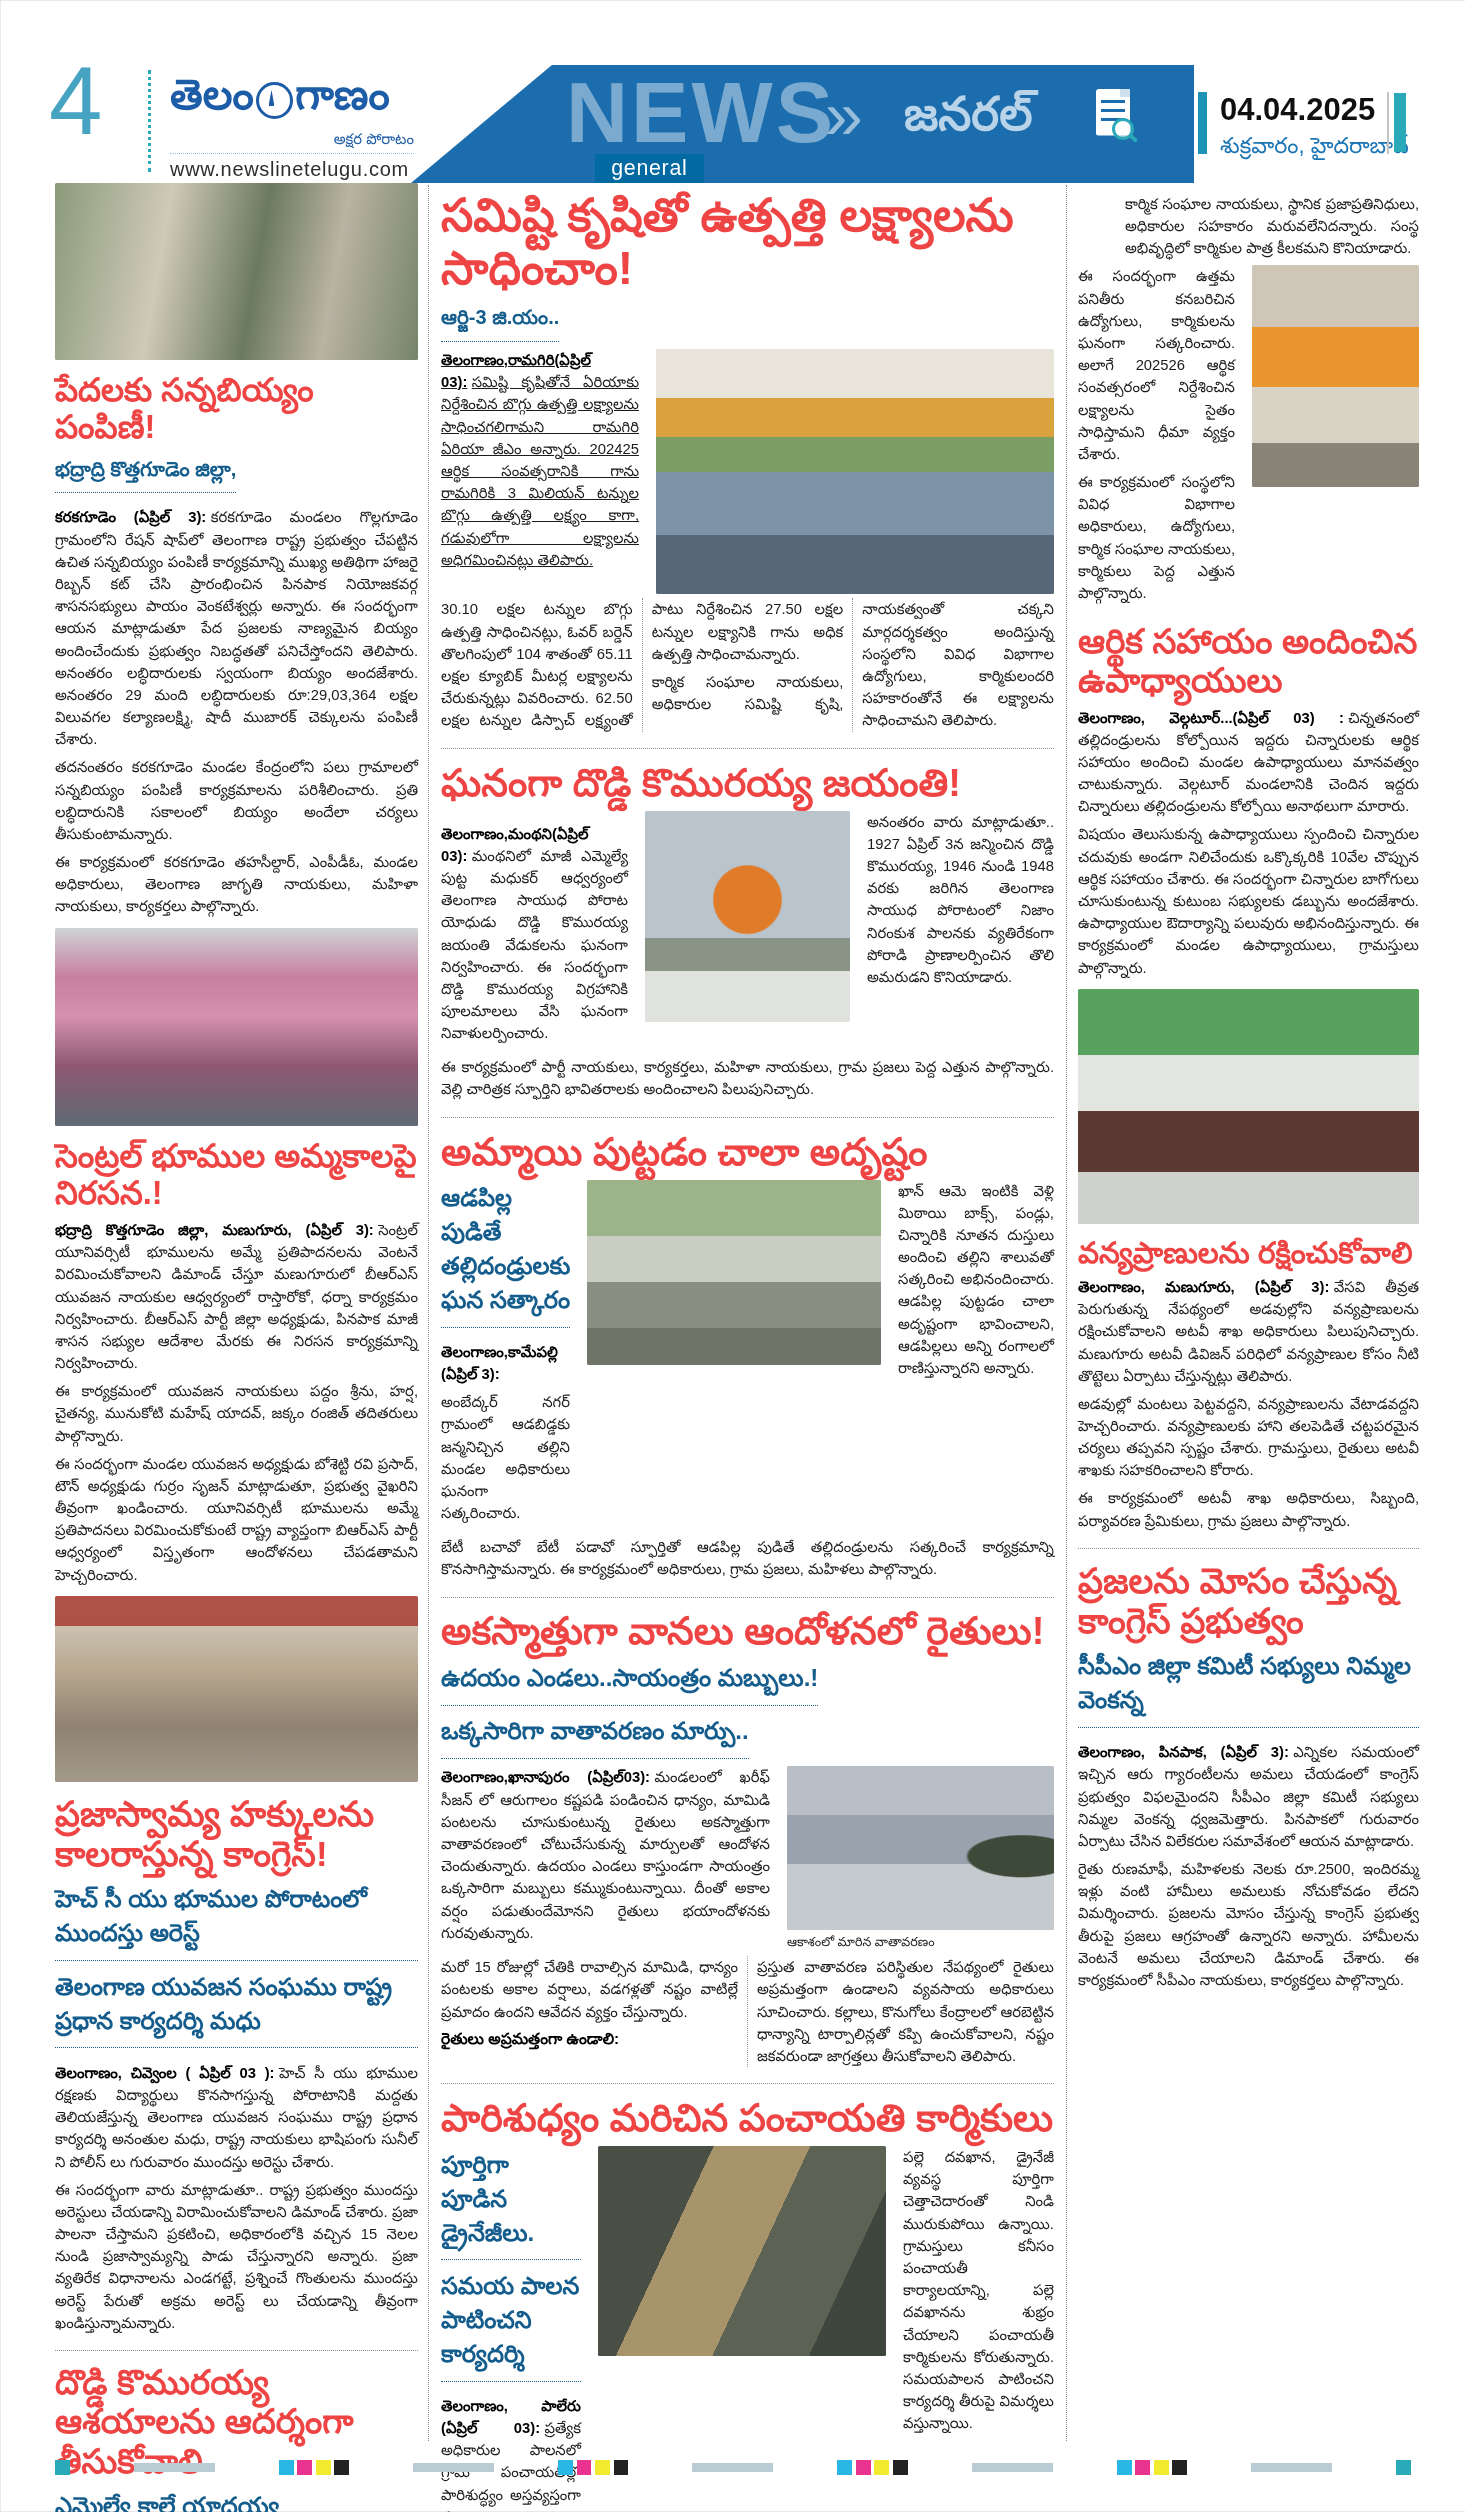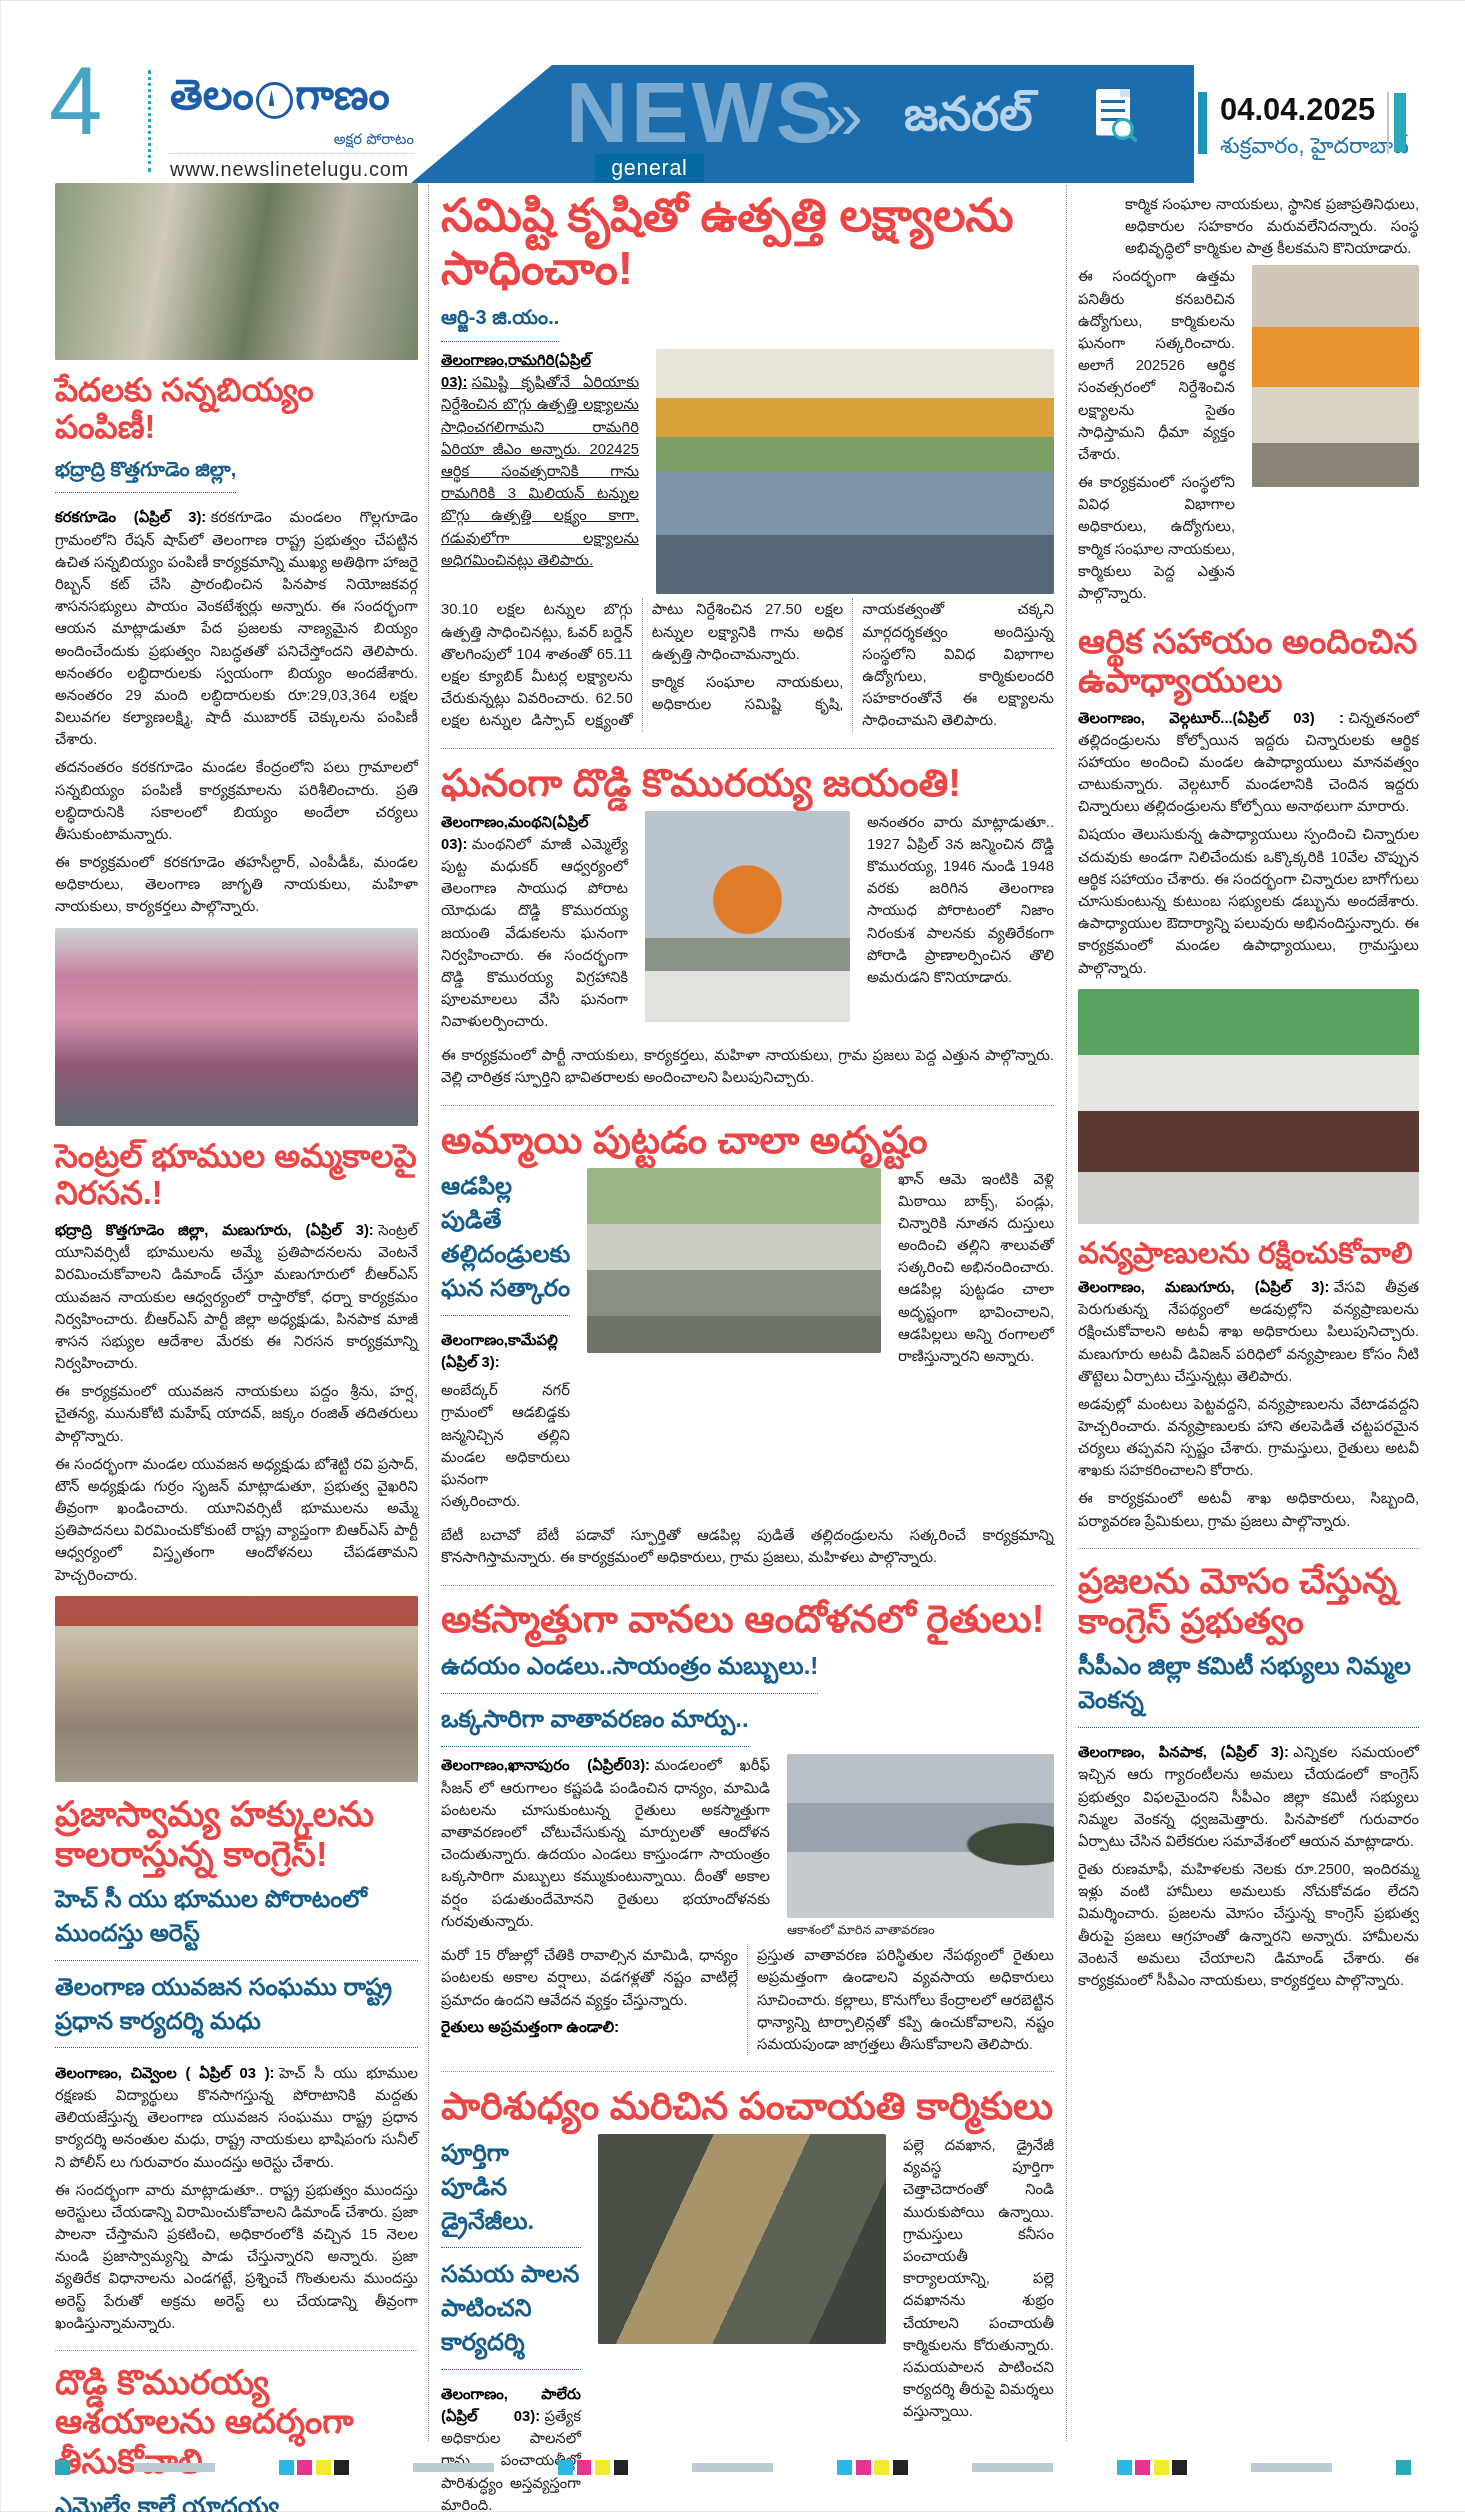--- a/index.html
+++ b/index.html
@@ -175,21 +175,21 @@
     <div class="cols3">
       <p class="bt">30.10 లక్షల టన్నుల బొగ్గు ఉత్పత్తి సాధించినట్లు, ఓవర్ బర్డెన్ తొలగింపులో 104 శాతంతో 65.11 లక్షల క్యూబిక్ మీటర్ల లక్ష్యాలను చేరుకున్నట్లు వివరించారు. 62.50 లక్షల టన్నుల డిస్పాచ్ లక్ష్యంతో పాటు నిర్దేశించిన 27.50 లక్షల టన్నుల లక్ష్యానికి గాను అధిక ఉత్పత్తి సాధించామన్నారు.</p>
       <p class="bt">కార్మిక సంఘాల నాయకులు, అధికారుల సమిష్టి కృషి, నాయకత్వంతో చక్కని మార్గదర్శకత్వం అందిస్తున్న సంస్థలోని వివిధ విభాగాల ఉద్యోగులు, కార్మికులందరి సహకారంతోనే ఈ లక్ష్యాలను సాధించామని తెలిపారు.</p>
     </div>
 
     <div class="hdiv"></div>
 
     <div class="hl s52">ఘనంగా దొడ్డి కొమురయ్య జయంతి!</div>
     <div class="row">
       <div class="grow">
-        <p class="bt" style="margin-top:0;"><b>తెలంగాణం,మంథని(ఏప్రిల్ 03):</b><span>మంథనిలో మాజీ ఎమ్మెల్యే పుట్ట మధుకర్ ఆధ్వర్యంలో తెలంగాణ సాయుధ పోరాట యోధుడు దొడ్డి కొమురయ్య జయంతి వేడుకలను ఘనంగా నిర్వహించారు. ఈ సందర్భంగా దొడ్డి కొమురయ్య విగ్రహానికి పూలమాలలు వేసి ఘనంగా నివాళులర్పించారు.</span></p>
+        <p class="bt" style="margin-top:12px;"><b>తెలంగాణం,మంథని(ఏప్రిల్ 03):</b><span>మంథనిలో మాజీ ఎమ్మెల్యే పుట్ట మధుకర్ ఆధ్వర్యంలో తెలంగాణ సాయుధ పోరాట యోధుడు దొడ్డి కొమురయ్య జయంతి వేడుకలను ఘనంగా నిర్వహించారు. ఈ సందర్భంగా దొడ్డి కొమురయ్య విగ్రహానికి పూలమాలలు వేసి ఘనంగా నివాళులర్పించారు.</span></p>
       </div>
       <div class="photo ph-statue" style="width:205px;height:211px;"></div>
       <div class="grow">
         <p class="bt" style="margin-top:0;">అనంతరం వారు మాట్లాడుతూ.. 1927 ఏప్రిల్ 3న జన్మించిన దొడ్డి కొమురయ్య, 1946 నుండి 1948 వరకు జరిగిన తెలంగాణ సాయుధ పోరాటంలో నిజాం నిరంకుశ పాలనకు వ్యతిరేకంగా పోరాడి ప్రాణాలర్పించిన తొలి అమరుడని కొనియాడారు.</p>
       </div>
     </div>
     <p class="bt">ఈ కార్యక్రమంలో పార్టీ నాయకులు, కార్యకర్తలు, మహిళా నాయకులు, గ్రామ ప్రజలు పెద్ద ఎత్తున పాల్గొన్నారు. వెల్లి చారిత్రక స్ఫూర్తిని భావితరాలకు అందించాలని పిలుపునిచ్చారు.</p>
 
     <div class="hdiv"></div>
 
@@ -217,21 +217,21 @@
         <p class="bt" style="margin-top:0;"><b>తెలంగాణం,ఖానాపురం (ఏప్రిల్03):</b><span>మండలంలో ఖరీఫ్ సీజన్ లో ఆరుగాలం కష్టపడి పండించిన ధాన్యం, మామిడి పంటలను చూసుకుంటున్న రైతులు అకస్మాత్తుగా వాతావరణంలో చోటుచేసుకున్న మార్పులతో ఆందోళన చెందుతున్నారు. ఉదయం ఎండలు కాస్తుండగా సాయంత్రం ఒక్కసారిగా మబ్బులు కమ్ముకుంటున్నాయి. దీంతో అకాల వర్షం పడుతుందేమోనని రైతులు భయాందోళనకు గురవుతున్నారు.</span></p>
       </div>
       <div style="width:267px;">
         <div class="photo ph-sky" style="width:100%;height:164px;"></div>
         <div class="cap">ఆకాశంలో మారిన వాతావరణం</div>
       </div>
     </div>
     <div class="cols2">
       <p class="bt">మరో 15 రోజుల్లో చేతికి రావాల్సిన మామిడి, ధాన్యం పంటలకు అకాల వర్షాలు, వడగళ్లతో నష్టం వాటిల్లే ప్రమాదం ఉందని ఆవేదన వ్యక్తం చేస్తున్నారు.</p>
       <div class="subhead">రైతులు అప్రమత్తంగా ఉండాలి:</div>
-      <p class="bt">ప్రస్తుత వాతావరణ పరిస్థితుల నేపథ్యంలో రైతులు అప్రమత్తంగా ఉండాలని వ్యవసాయ అధికారులు సూచించారు. కల్లాలు, కొనుగోలు కేంద్రాలలో ఆరబెట్టిన ధాన్యాన్ని టార్పాలిన్లతో కప్పి ఉంచుకోవాలని, నష్టం సమయపుండా జాగ్రత్తలు తీసుకోవాలని తెలిపారు.</p>
+      <p class="bt">ప్రస్తుత వాతావరణ పరిస్థితుల నేపథ్యంలో రైతులు అప్రమత్తంగా ఉండాలని వ్యవసాయ అధికారులు సూచించారు. కల్లాలు, కొనుగోలు కేంద్రాలలో ఆరబెట్టిన ధాన్యాన్ని టార్పాలిన్లతో కప్పి ఉంచుకోవాలని, నష్టం జకవరుండా జాగ్రత్తలు తీసుకోవాలని తెలిపారు.</p>
     </div>
 
     <div class="hdiv"></div>
 
     <div class="hl s52">పారిశుధ్యం మరిచిన పంచాయతి కార్మికులు</div>
     <div class="row">
       <div style="width:140px;">
         <span class="kick kick-sm">పూర్తిగా పూడిన డ్రైనేజీలు.</span>
         <span class="kick kick-sm">సమయ పాలన పాటించని కార్యదర్శి</span>
         <p class="bt"><b>తెలంగాణం, పాలేరు (ఏప్రిల్ 03):</b><span>ప్రత్యేక అధికారుల పాలనలో గ్రామ పంచాయతీల్లో పారిశుద్ధ్యం అస్తవ్యస్తంగా మారింది.</span></p>

